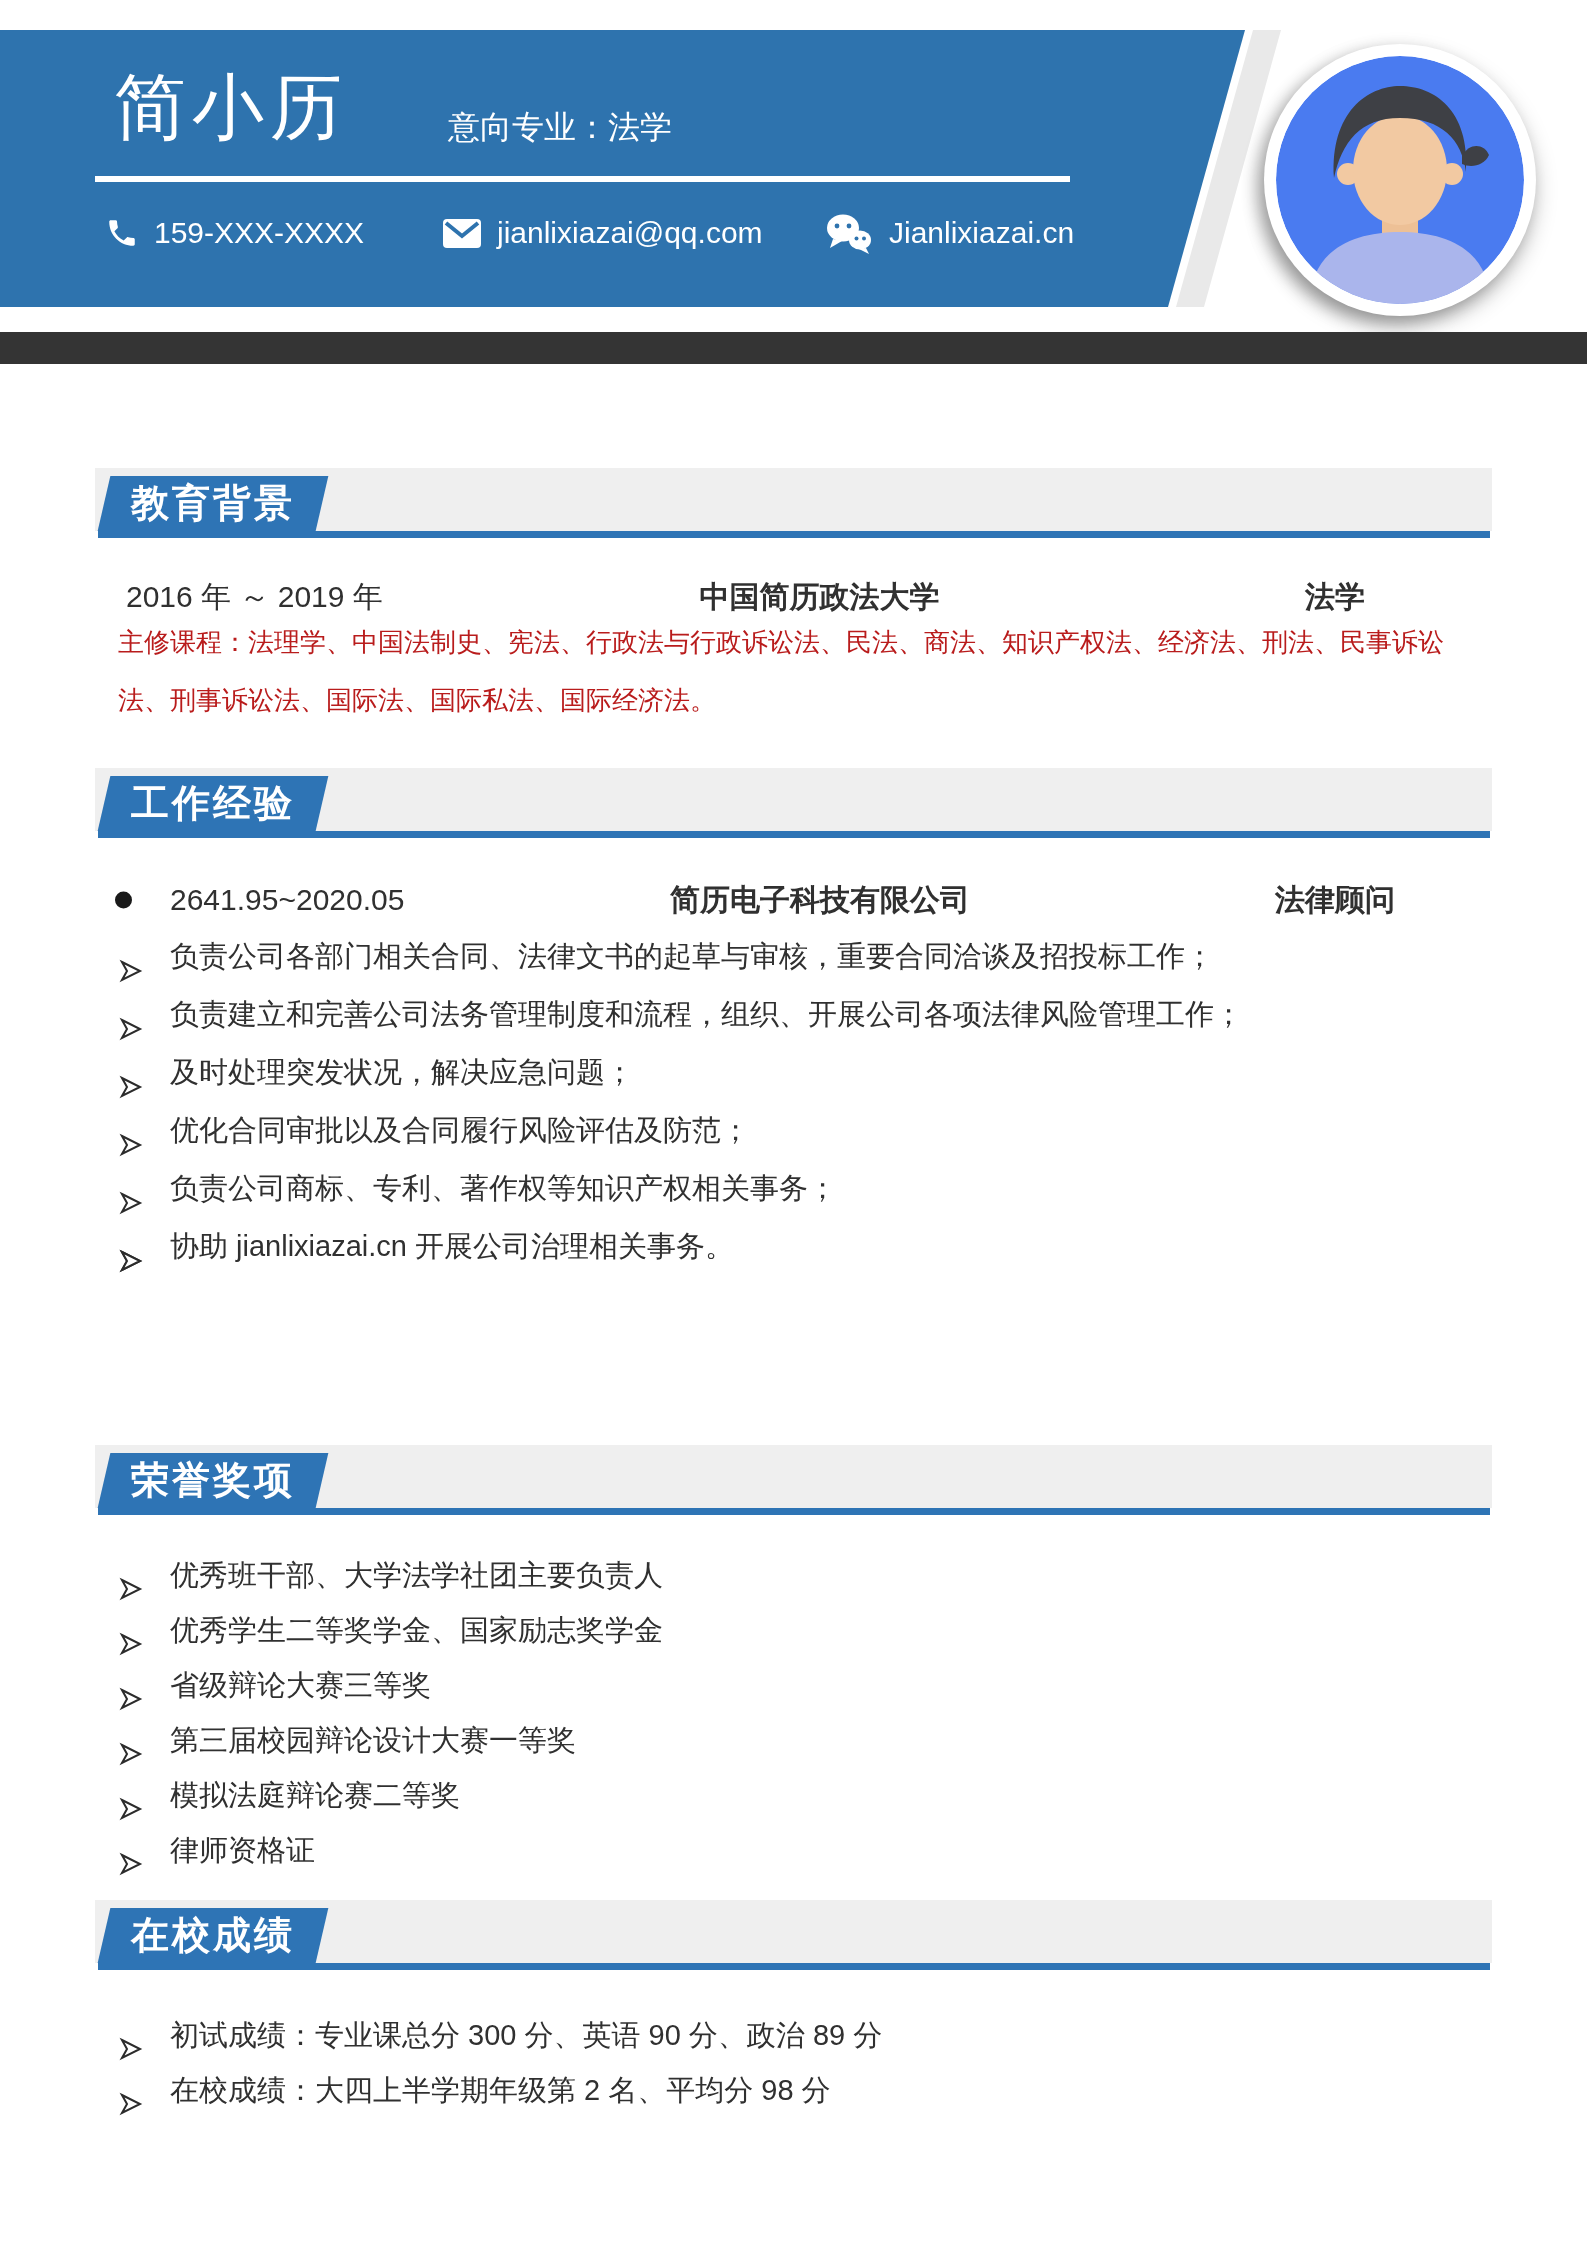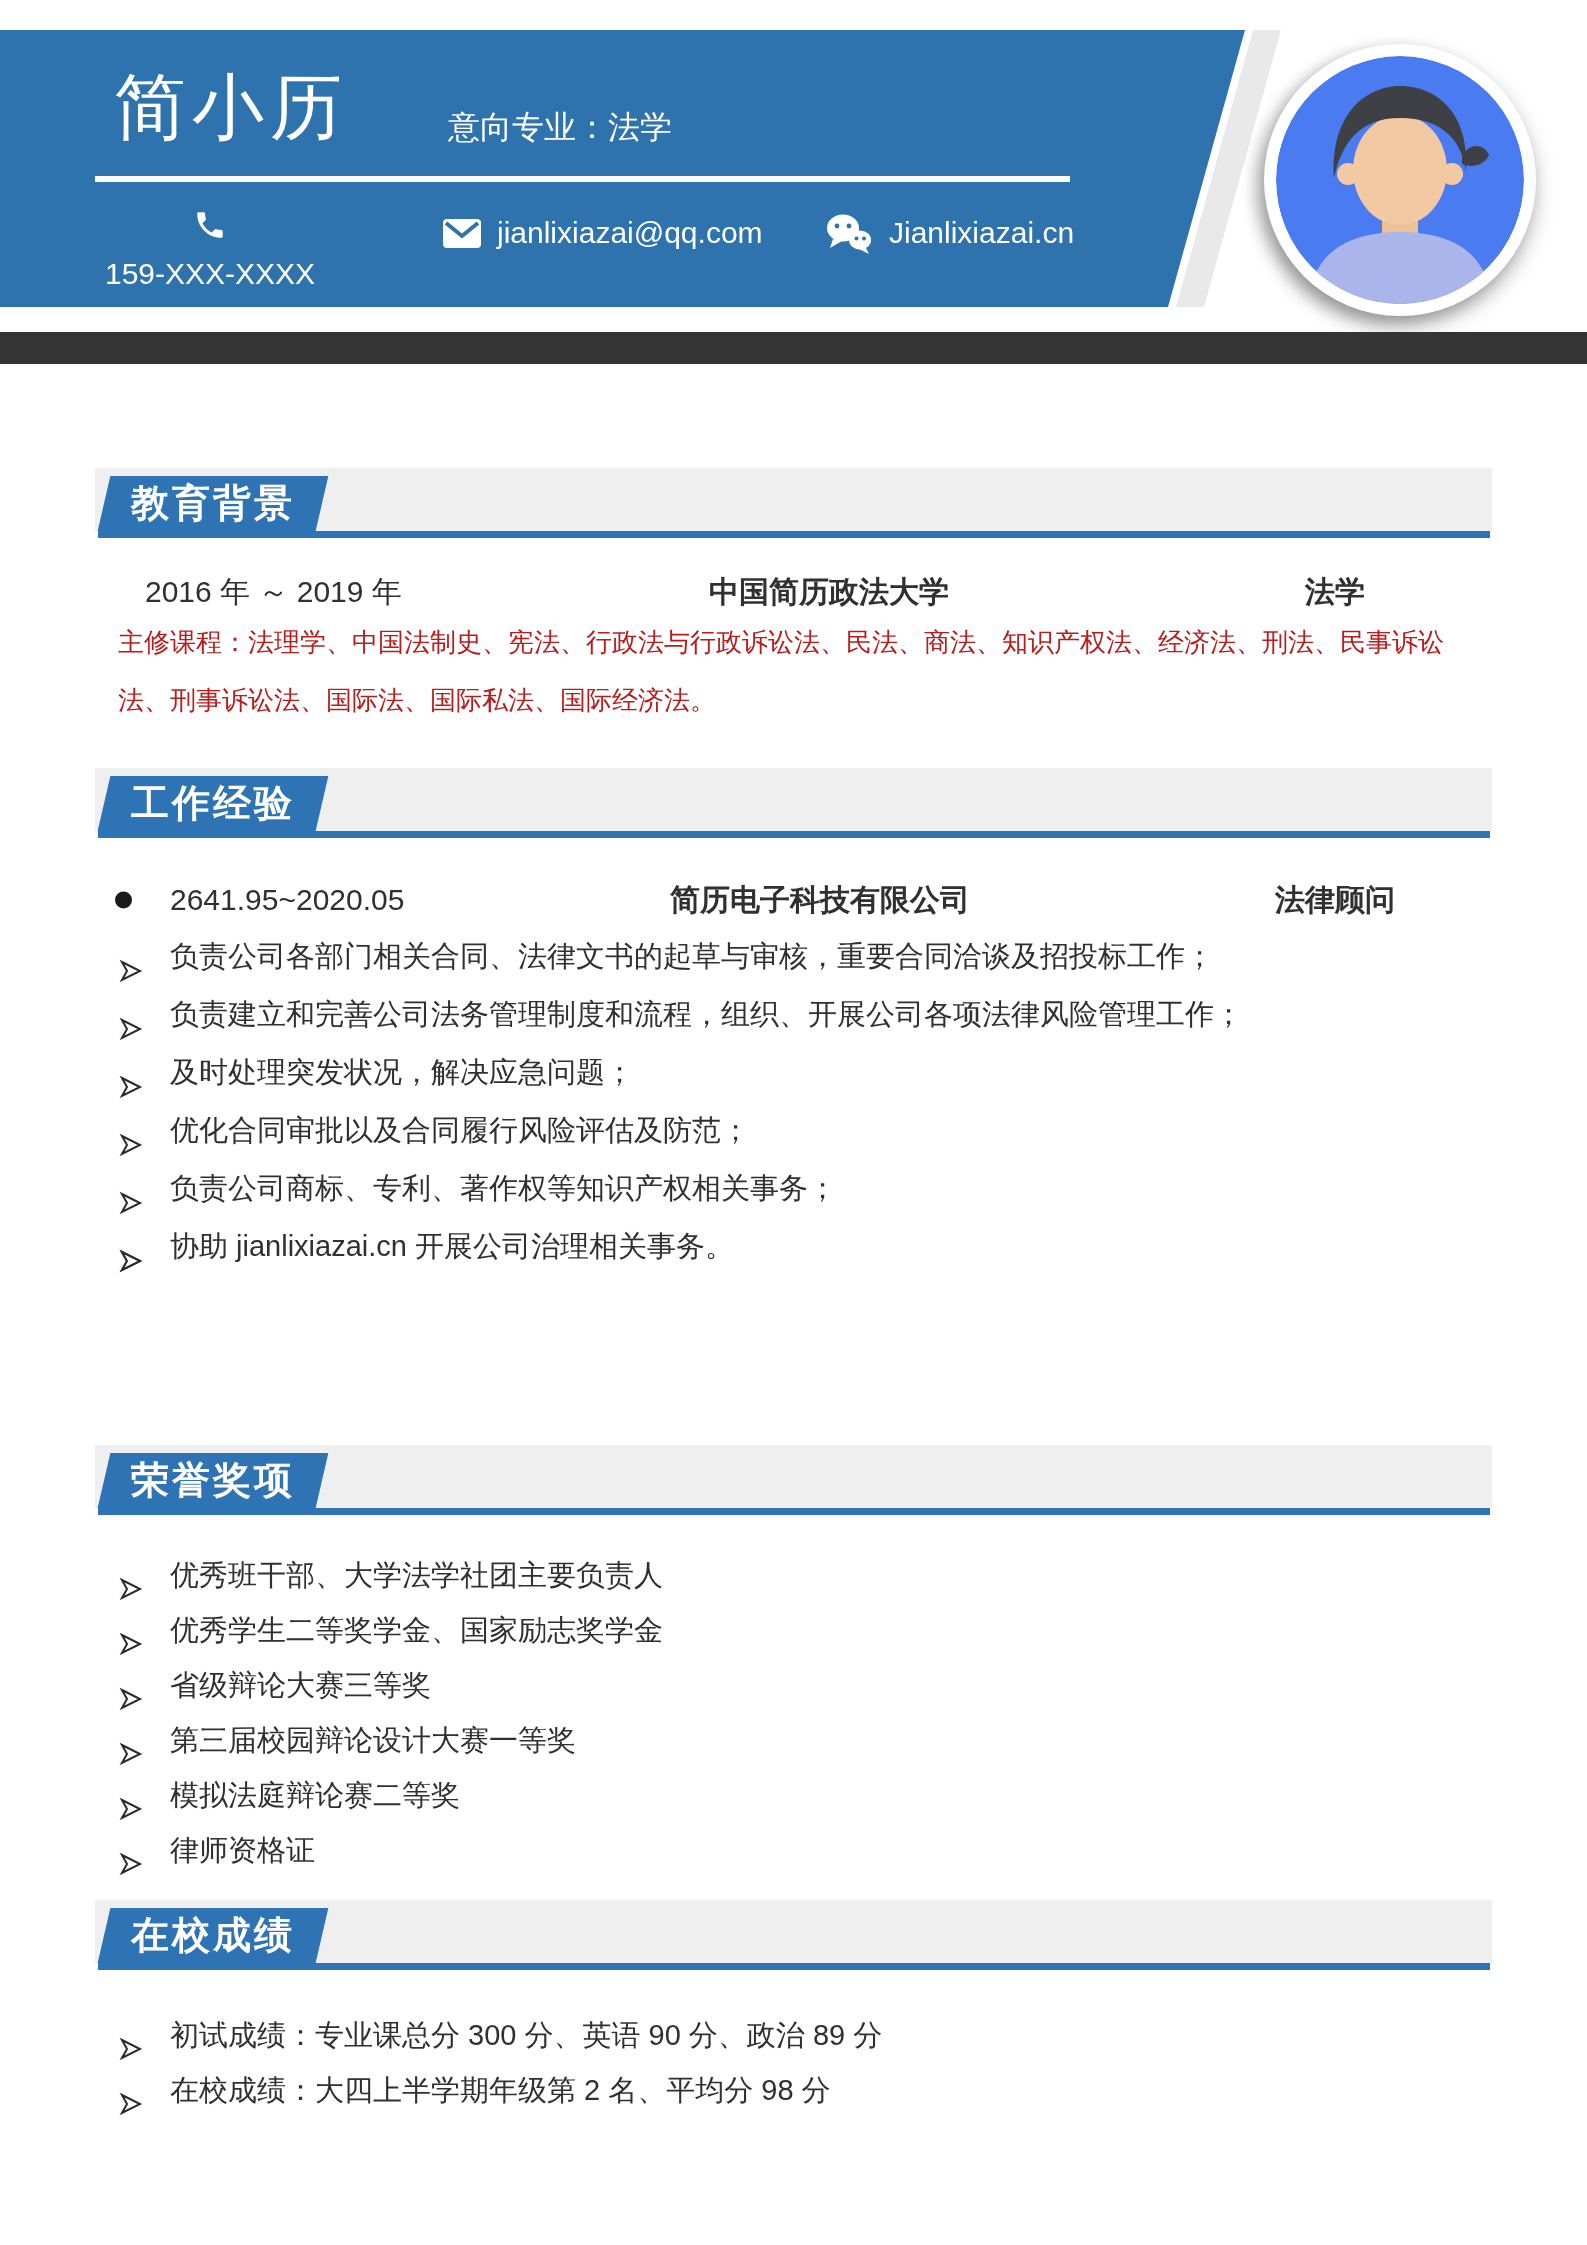--- a/index.html
+++ b/index.html
@@ -9,41 +9,41 @@
   
   .hd-blue{position:absolute;top:30px;left:0;width:1587px;height:277px;background:#2e73ae;
     clip-path:polygon(0 0,1245px 0,1168px 277px,0 277px);}
   .hd-strip{position:absolute;top:30px;left:0;width:1587px;height:277px;background:#e9e9e9;
     clip-path:polygon(1253px 0,1281px 0,1204px 277px,1176px 277px);}
   .hd-content{position:absolute;top:30px;left:0;width:1587px;height:277px;}
   .name{position:absolute;left:114px;top:30px;font-size:72px;letter-spacing:6px;color:#fff;font-weight:400;}
   .intent{position:absolute;left:448px;top:76px;font-size:32px;color:#fff;font-weight:400;}
   .hd-line{position:absolute;left:95px;top:146px;width:975px;height:6px;background:#ffffff;}
   .contact{position:absolute;top:178px;height:50px;display:flex;align-items:center;gap:15px;color:#fff;font-size:30px;}
-  .c-phone{left:105px;flex-direction:column;} .c-mail{left:442px;} .c-wechat{left:824px;}
+  .c-phone{left:105px;} .c-mail{left:442px;} .c-wechat{left:824px;}
   .contact svg{display:block;}
 
   
   .avatar{position:absolute;left:1264px;top:44px;width:272px;height:272px;border-radius:50%;background:#ffffff;
     box-shadow:-7px 7px 16px rgba(0,0,0,0.28), 0 10px 22px rgba(0,0,0,0.22);display:flex;align-items:center;justify-content:center;}
   .avatar svg{width:248px;height:248px;border-radius:50%;display:block;}
 
   .dark-bar{position:absolute;top:332px;left:0;width:1587px;height:32px;background:#343434;}
 
   
   .sec{position:absolute;left:0;width:1587px;height:0;overflow:visible;}
   .sec-edu{top:468px;} .sec-work{top:768px;} .sec-honors{top:1445px;} .sec-grades{top:1900px;}
   .band{position:absolute;top:0;left:95px;width:1397px;height:63px;background:#efefef;}
   .badge{position:absolute;top:8px;left:104px;width:218px;height:55px;background:#2e74b5;
     transform:skewX(-13deg);display:flex;align-items:center;justify-content:center;}
   .badge span{transform:skewX(13deg);color:#fff;font-size:38px;font-weight:700;letter-spacing:3px;white-space:nowrap;}
   .hline{position:absolute;top:63px;left:98px;width:1392px;height:7px;background:#2e74b5;}
 
   .meta{position:absolute;right:97px;display:flex;align-items:center;height:52px;font-size:30px;}
-  .meta-edu{left:145px;top:98px;}
+  .meta-edu{left:126px;top:98px;align-items:flex-end;}
   .meta-work{left:170px;top:106px;}
   .col1{width:333px;} .meta-work .col1{width:290px;}
   .col2{flex:1;text-align:center;font-weight:700;}
   .col3{width:310px;text-align:center;font-weight:700;}
   .dot{position:absolute;left:-55px;top:50%;transform:translateY(-50%);width:17px;height:17px;border-radius:50%;background:#1a1a1a;}
 
   .para{position:absolute;left:118px;right:97px;top:145px;font-size:26px;line-height:58px;color:#b91c1c;}
 
   ul.blist{position:absolute;left:117px;right:97px;margin:0;padding:0;list-style:none;}
   .bl-work{top:159px;} .bl-honors{top:103px;} .bl-grades{top:108px;}

